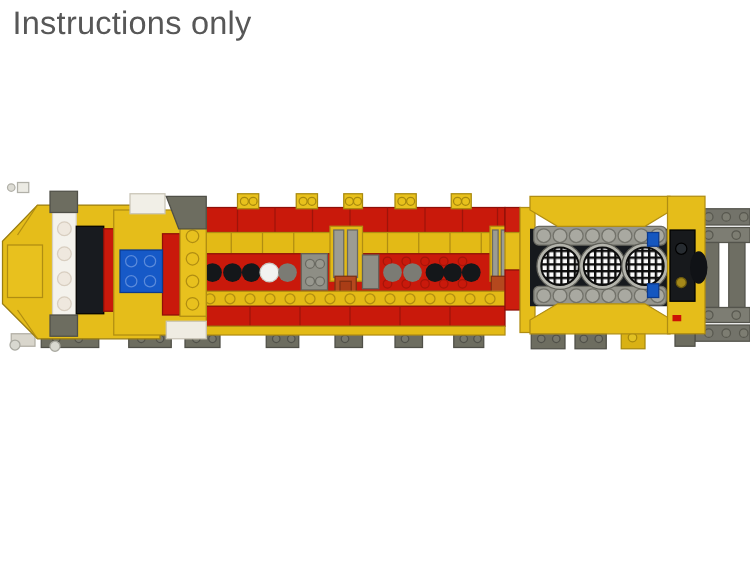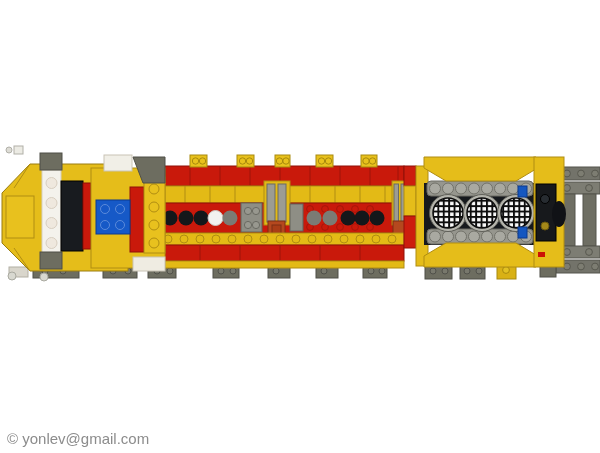--- a/index.html
+++ b/index.html
@@ -11,20 +11,21 @@
   .details{position:absolute;left:399px;top:346px;font-size:19px;line-height:27px;
            color:#1c1c1c;font-weight:400;}
   .details .line{display:block;}
   .copyright{position:absolute;left:7px;top:430px;font-size:15px;color:#8c8c8c;}
 </style>
 </head>
 <body>
 
 <div class="page">
 
+  <div class="title">Instructions only</div>
 
   <svg class="train-svg" viewBox="0 0 600 453" xmlns="http://www.w3.org/2000/svg">
     <defs>
       <pattern id="fanGrid" width="5.4" height="5.4" patternUnits="userSpaceOnUse">
         <rect width="5.4" height="5.4" fill="#fbfbfb"></rect>
         <rect x="0" y="0" width="5.4" height="1.9" fill="#0d0d0d"></rect>
         <rect x="0" y="0" width="1.9" height="5.4" fill="#0d0d0d"></rect>
       </pattern>
     </defs>
 
@@ -260,15 +261,14 @@
           <circle cx="286" cy="161" r="3.2"></circle>
         <circle cx="321.5" cy="161" r="3.2"></circle>
           <circle cx="328.5" cy="161" r="3.2"></circle>
         <circle cx="366" cy="161" r="3.2"></circle>
           <circle cx="372.5" cy="161" r="3.2"></circle>
       </g>
     </g>
   </svg>
 
 
-  <div class="copyright">© yonlev@gmail.com</div>
 
 </div>
 
 </body></html>

